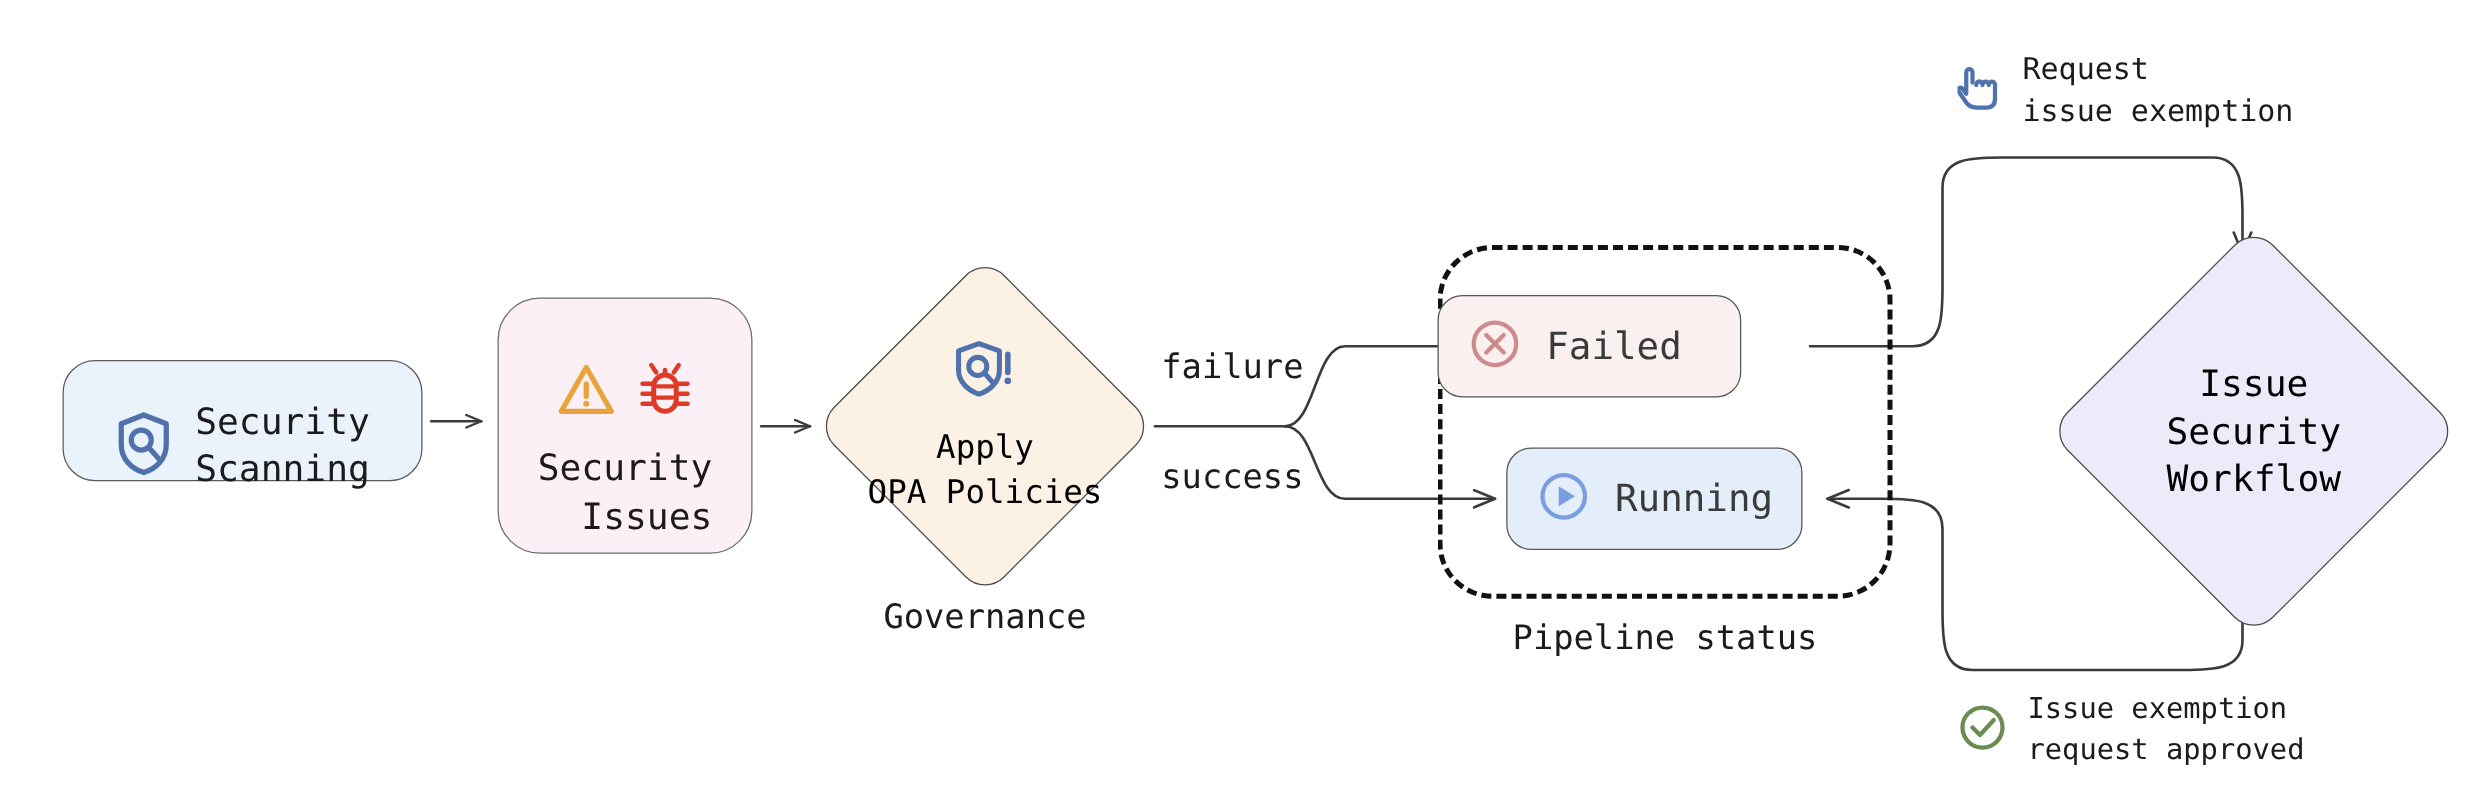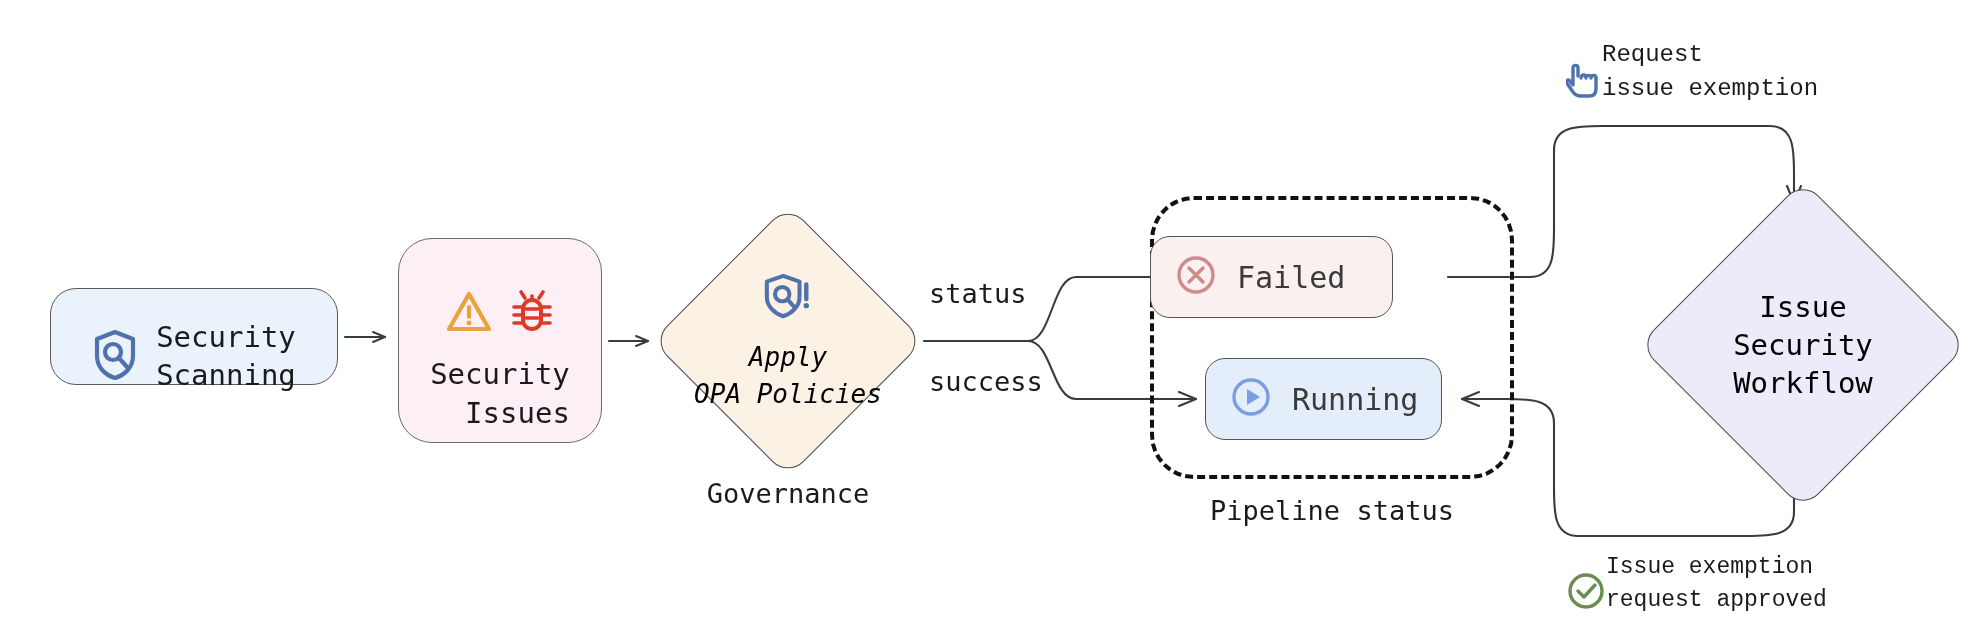--- a/index.html
+++ b/index.html
@@ -103,21 +103,21 @@
     align-items: center;
     justify-content: center;
     text-align: center;
   }
 
   #n-governance { left: 652px; top: 205px; width: 272px; height: 272px; }
   #n-governance .diamond-shape {
     width: 193px; height: 193px;
     background: #fbf1e4;
   }
-  #n-governance .diamond-content { font-size: 26px; line-height: 1.33; gap: 2px; font-style: italic; }
+  #n-governance .diamond-content { font-size: 26px; line-height: 1.33; gap: 2px; }
   #n-governance .gicon { margin-bottom: 7px; }
 
   #n-exemption { left: 1638px; top: 180px; width: 330px; height: 330px; }
   #n-exemption .diamond-shape {
     width: 233px; height: 233px;
     background: #eeeaf9;
   }
   #n-exemption .diamond-content { font-size: 29px; line-height: 1.38; }
 
   
@@ -172,23 +172,22 @@
     color: #1b1b1b;
     white-space: nowrap;
   }
   #lbl-failure { left: 929px; top: 278px; }
   #lbl-success { left: 929px; top: 366px; }
 
   
   .annot {
     position: absolute;
     display: flex;
-    align-items: flex-end;
-    gap: 0;
-    font-family: Liberation Mono, monospace;
+    align-items: center;
+    gap: 16px;
   }
   .annot .atxt {
     font-size: 24px;
     line-height: 1.42;
     color: #1b1b1b;
     white-space: nowrap;
   }
   #annot-request  { left: 1566px; top: 38px; }
   #annot-approved { left: 1566px; top: 551px; }
   #annot-approved .atxt { font-size: 23px; }
@@ -306,21 +305,21 @@
           <path d="M45,13 L45,28" stroke="#4f72ad" stroke-width="4.6" stroke-linecap="round"></path>
           <circle cx="45" cy="35" r="2.8" fill="#4f72ad"></circle>
         </svg>
       </span>
       <span class="label-line">Apply</span>
       <span class="label-line">OPA Policies</span>
     </div>
   </div>
   <div class="caption" id="cap-governance">Governance</div>
 
-  <div class="edge-label" id="lbl-failure">status</div>
+  <div class="edge-label" id="lbl-failure">failure</div>
   <div class="edge-label" id="lbl-success">success</div>
 
   <div class="pill" id="n-failed">
     <span>
       <svg width="42" height="42" viewBox="0 0 42 42" aria-hidden="true">
         <circle cx="21" cy="21" r="17" fill="none" stroke="#cf8b8b" stroke-width="3.4"></circle>
         <path d="M14,14 L28,28 M28,14 L14,28" stroke="#cf8b8b" stroke-width="3.4" stroke-linecap="round"></path>
       </svg>
     </span>
     <span class="ptxt">Failed</span>

